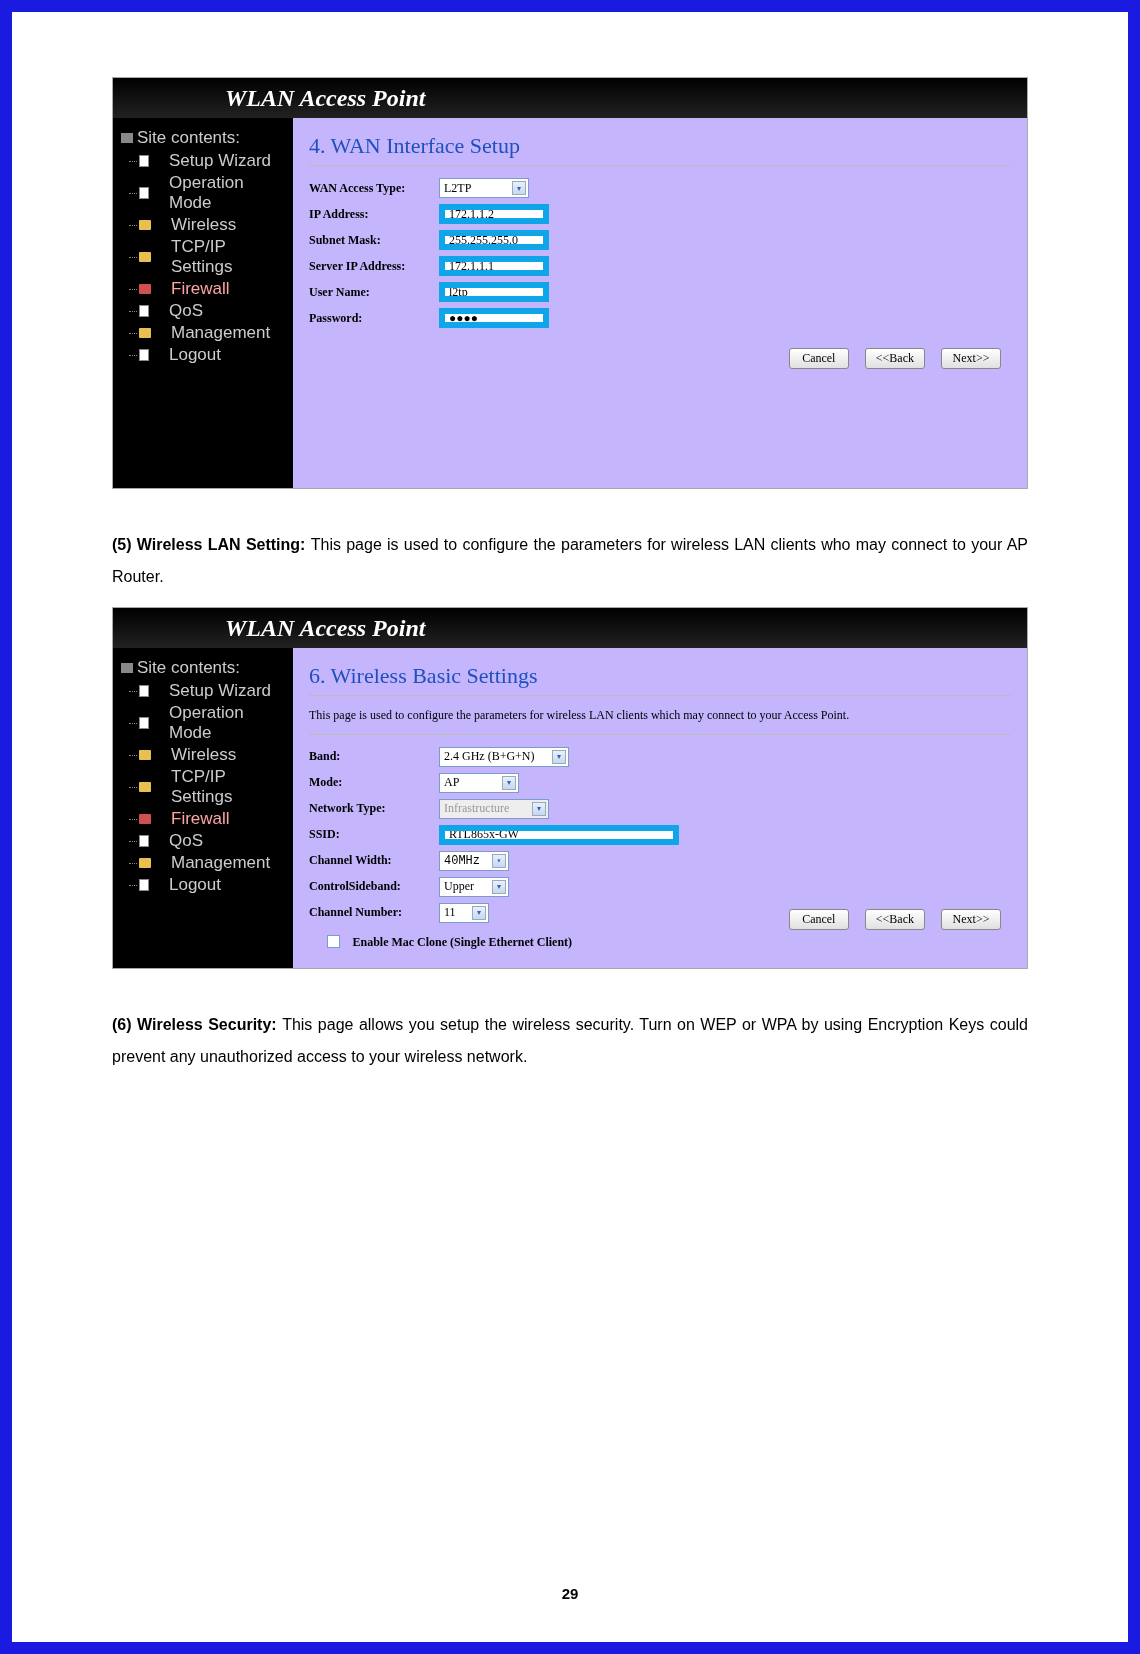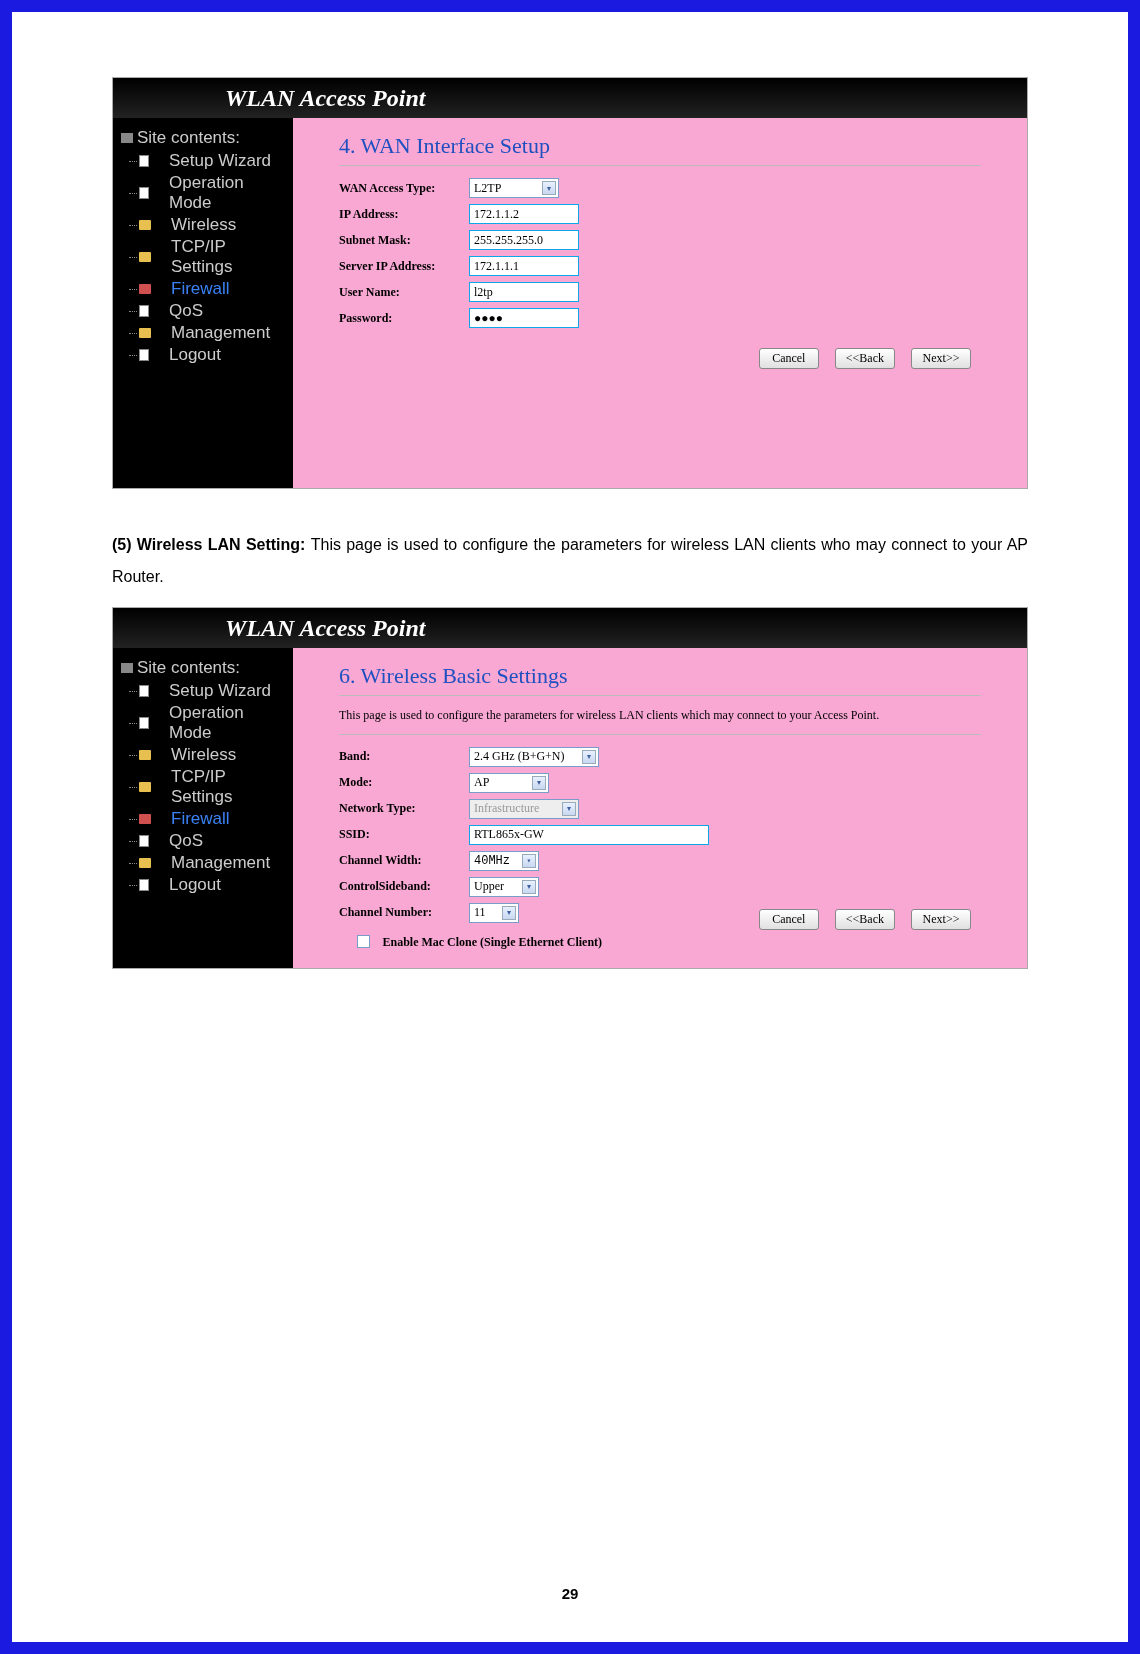--- a/index.html
+++ b/index.html
@@ -68,25 +68,25 @@
     position: absolute;
     left: 8px;
     top: 50%;
     width: 8px;
     border-top: 1px dotted #888;
   }
   .icon-page { width: 10px; height: 12px; background: #fff; border: 1px solid #888; flex-shrink: 0; }
   .icon-folder { width: 12px; height: 10px; background: #e8c050; border-radius: 1px; flex-shrink: 0; }
   .icon-folder-open { width: 12px; height: 10px; background: #d05050; border-radius: 1px; flex-shrink: 0; }
   .icon-site { width: 12px; height: 10px; background: #888; flex-shrink: 0; }
-  .sb-firewall { color: #3b82f6; }
+  .sb-firewall { color: #fca5a5; }
   .ss-content {
     flex: 1;
-    padding: 15px 46px;
-    background: #f9a8d4;
+    padding: 15px 16px;
+    background: #c4b5fd;
   }
   .sc-heading {
     font-family: 'Times New Roman', serif;
     color: #2050c0;
     font-size: 22px;
     border-bottom: 1px solid #bbb;
     padding-bottom: 6px;
     margin-bottom: 12px;
   }
   .sc-desc {
@@ -106,21 +106,21 @@
   .form-label {
     width: 130px;
     font-family: 'Times New Roman', serif;
     font-size: 12px;
     font-weight: bold;
     flex-shrink: 0;
   }
   .form-input {
     font-family: 'Times New Roman', serif;
     font-size: 12px;
-    border: 1px solid #0ea5e9;
+    border: 6px solid #0ea5e9;
     padding: 2px 4px;
     height: 20px;
   }
   .form-input.w110 { width: 110px; }
   .form-input.w240 { width: 240px; }
   .select {
     font-family: 'Times New Roman', serif;
     font-size: 12px;
     border: 1px solid #7a9cc9;
     background: white;
@@ -387,15 +387,18 @@
           <span class="btn">Next&gt;&gt;</span>
         </div>
         <div style="margin-top:2px;">
           <span class="checkbox"></span>
           <span class="checkbox-label">Enable Mac Clone (Single Ethernet Client)</span>
         </div>
       </div>
     </div>
   </div>
 
+  <p class="doc-text">
+    <b>(6) Wireless Security: </b><span>This page allows you setup the wireless security. Turn on WEP or WPA by using Encryption Keys could prevent any unauthorized access to your wireless network.</span>
+  </p>
 
   <div class="page-number">29</div>
 </div>
 
 </body></html>

